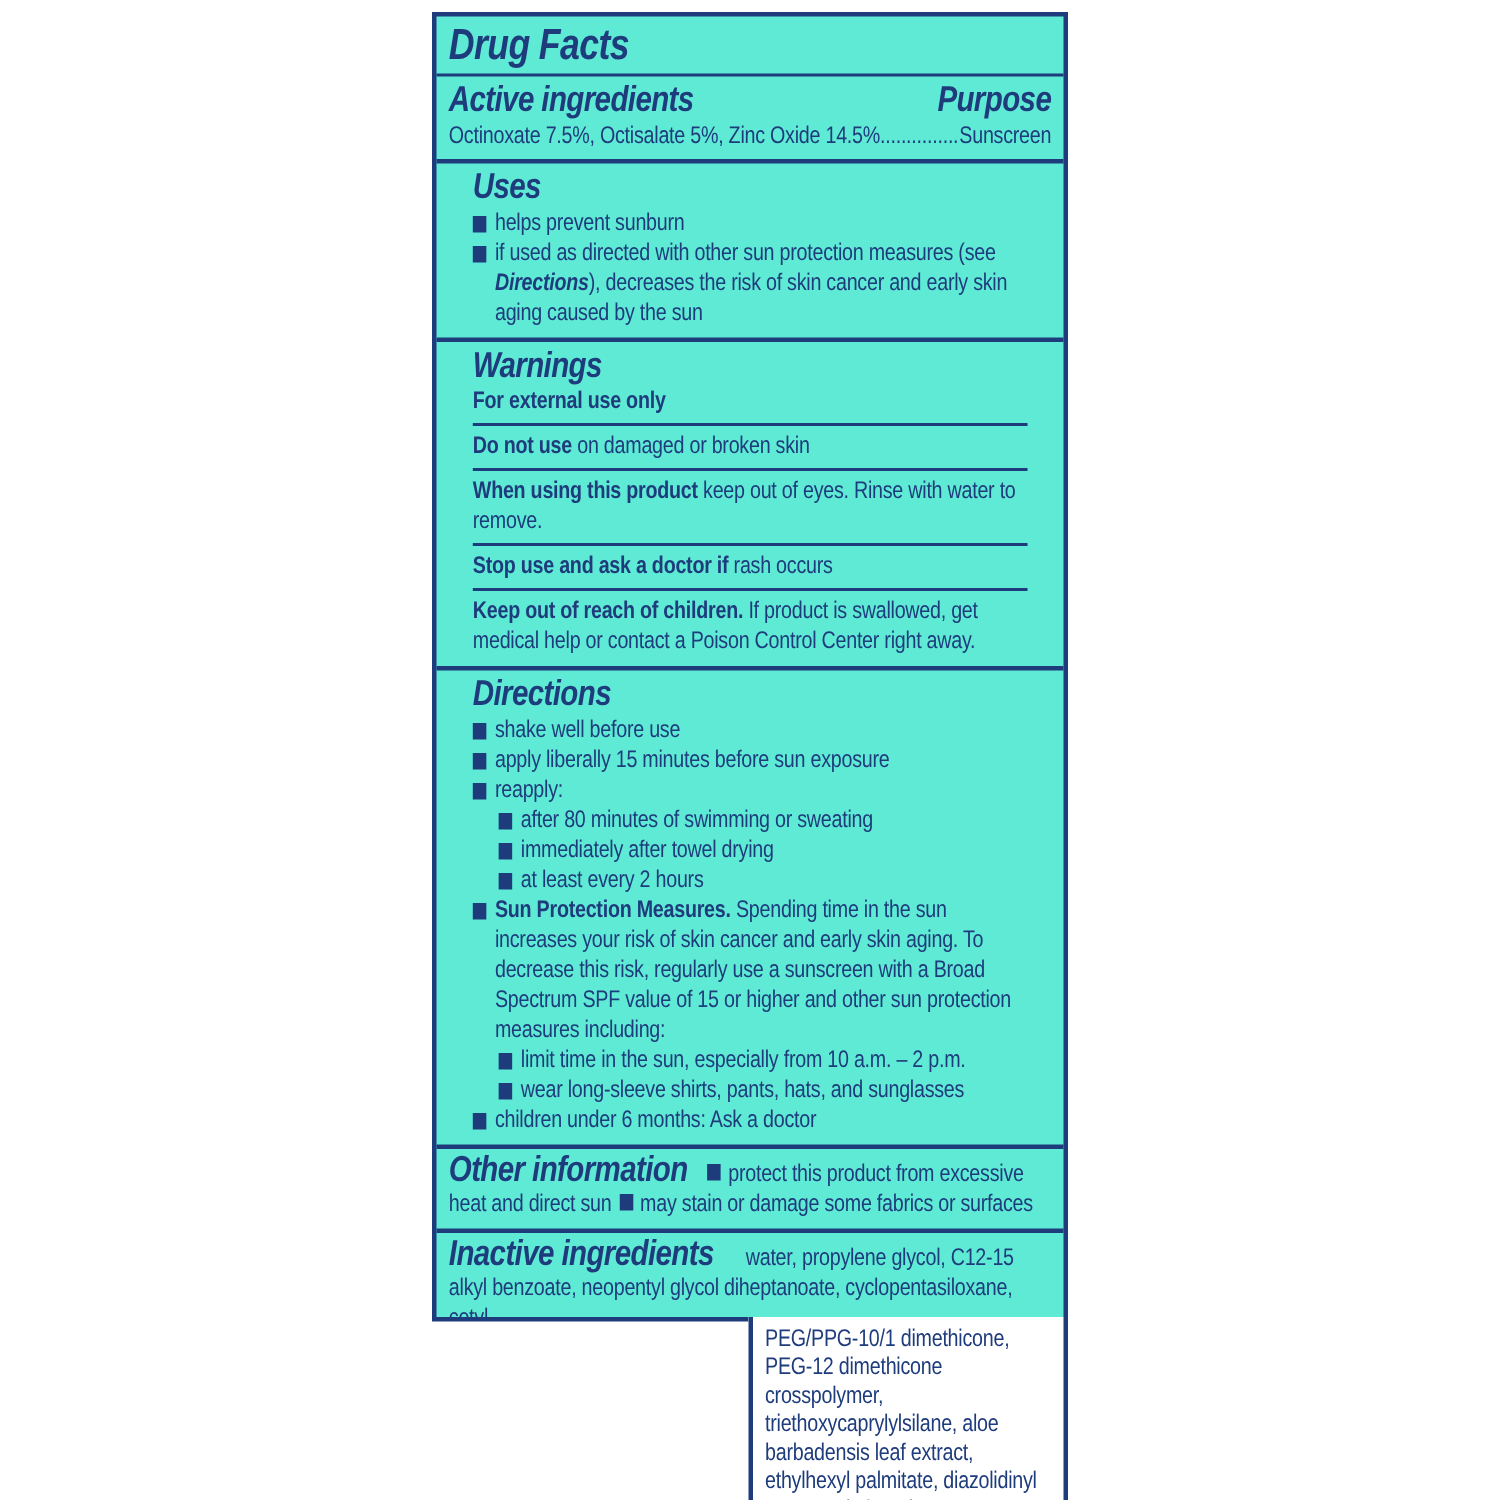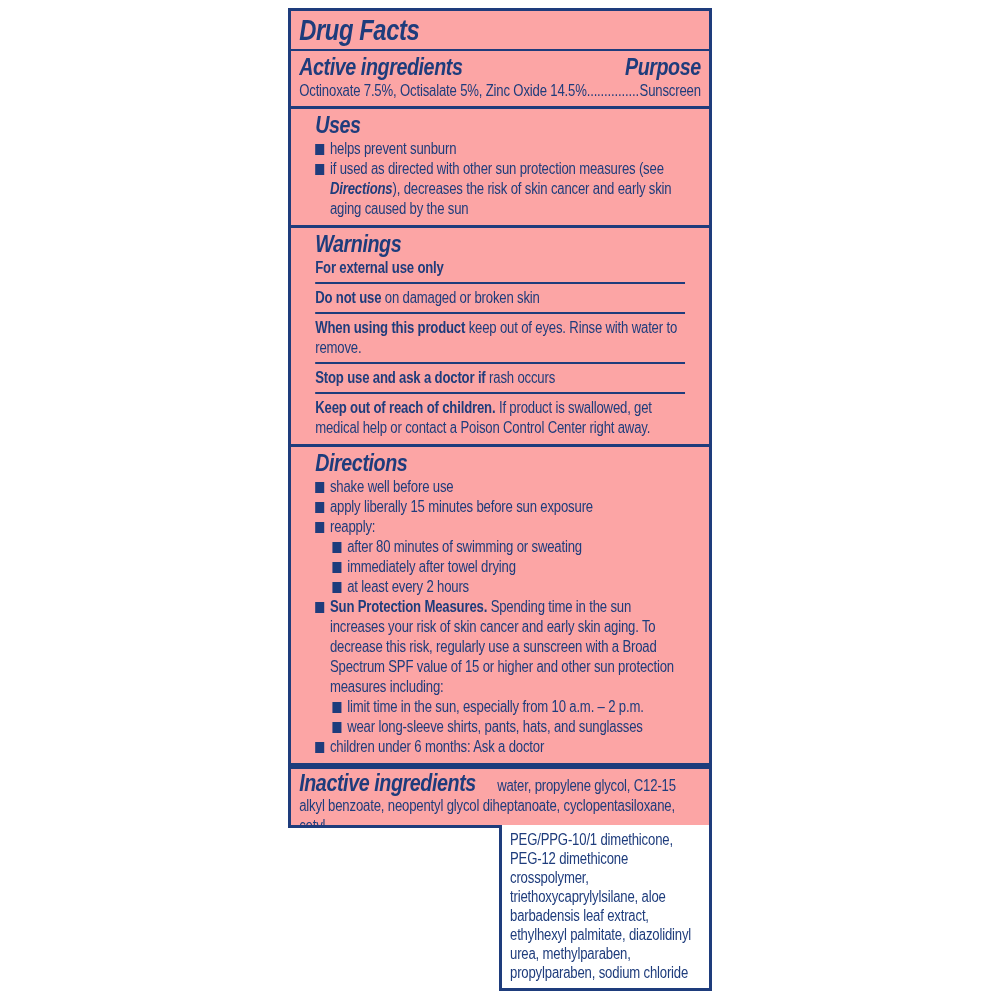--- a/index.html
+++ b/index.html
@@ -7,21 +7,21 @@
   html, body { margin: 0; padding: 0; }
   body {
     width: 1000px; height: 1000px; position: relative;
     background: #ffffff; overflow: hidden;
     font-family: "Liberation Sans", sans-serif;
     color: var(--navy);
     -webkit-font-smoothing: antialiased;
   }
   .label { position: absolute; left: 288px; top: 8px; width: 424px; }
 
-  .upper { border: 3px solid var(--navy); border-bottom: 0; background: #fca5a5; }
+  .upper { border: 3px solid var(--navy); border-bottom: 0; background: #5eead4; }
   .lower { display: flex; }
   .notch-spacer { width: 211px; border-top: 3px solid var(--navy); }
   .lower-box { width: 213px; border: 3px solid var(--navy); border-top: 0; background: #fff; }
 
   
   .cx { width: 121.95%; transform: scaleX(0.82); transform-origin: 0 0; padding: 0 10px; }
 
   .rule-sec  { border-top: 3px solid var(--navy); }
   .rule-med  { border-top: 2px solid var(--navy); }
   .rule-thin { border-top: 2px solid var(--navy); margin: 4px 0; }
@@ -158,20 +158,28 @@
           <div class="txt">wear long-sleeve shirts, pants, hats, and sunglasses</div>
         </div>
         <div class="body-txt b">
           <span class="sq"></span>
           <div class="txt">children under 6 months: Ask a doctor</div>
         </div>
       </div>
     </div>
     <div class="rule-sec"></div>
 
+    <div class="sec sec-other">
+      <div class="cx">
+        <div class="body-txt">
+          <span class="h-inline gap-after-head">Other information</span><span class="sq-i"></span><span>protect this product from excessive heat and direct sun</span>
+          <span class="sq-i"></span><span>may stain or damage some fabrics or surfaces</span>
+        </div>
+      </div>
+    </div>
     <div class="rule-sec"></div>
 
     <div class="sec sec-inactive">
       <div class="cx">
         <div class="body-txt">
           <span class="h-inline gap-after-head-wide">Inactive ingredients</span><span>water, propylene glycol, C12-15 alkyl benzoate, neopentyl glycol diheptanoate, cyclopentasiloxane, cetyl</span>
         </div>
       </div>
     </div>
 

